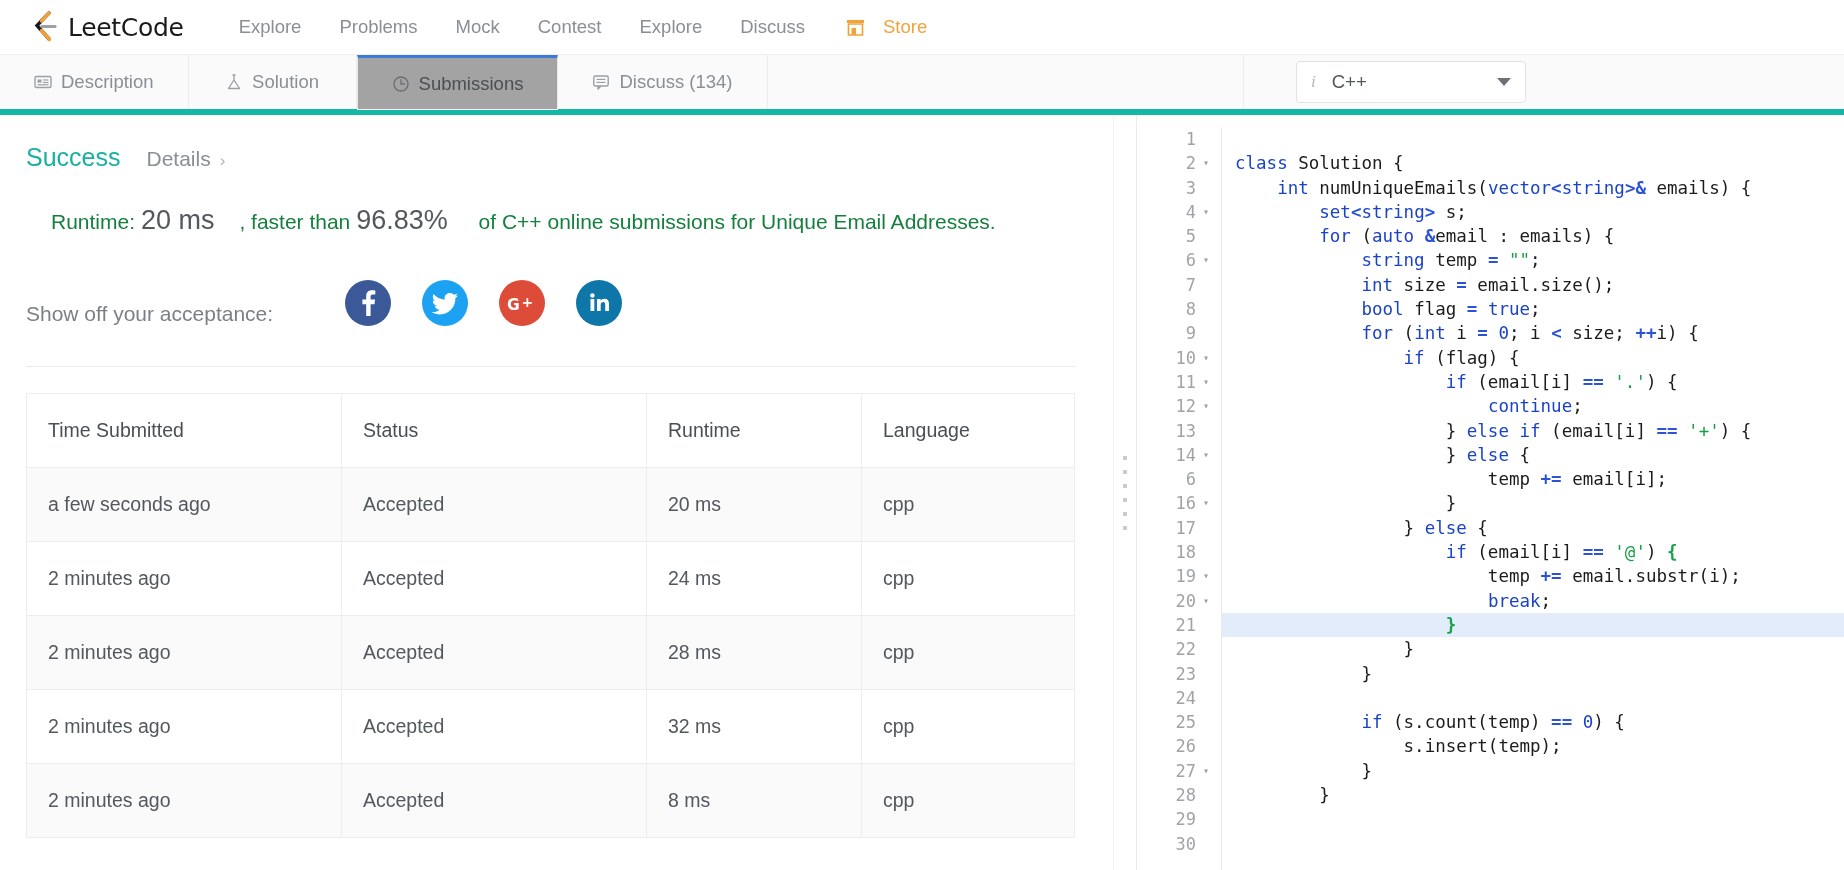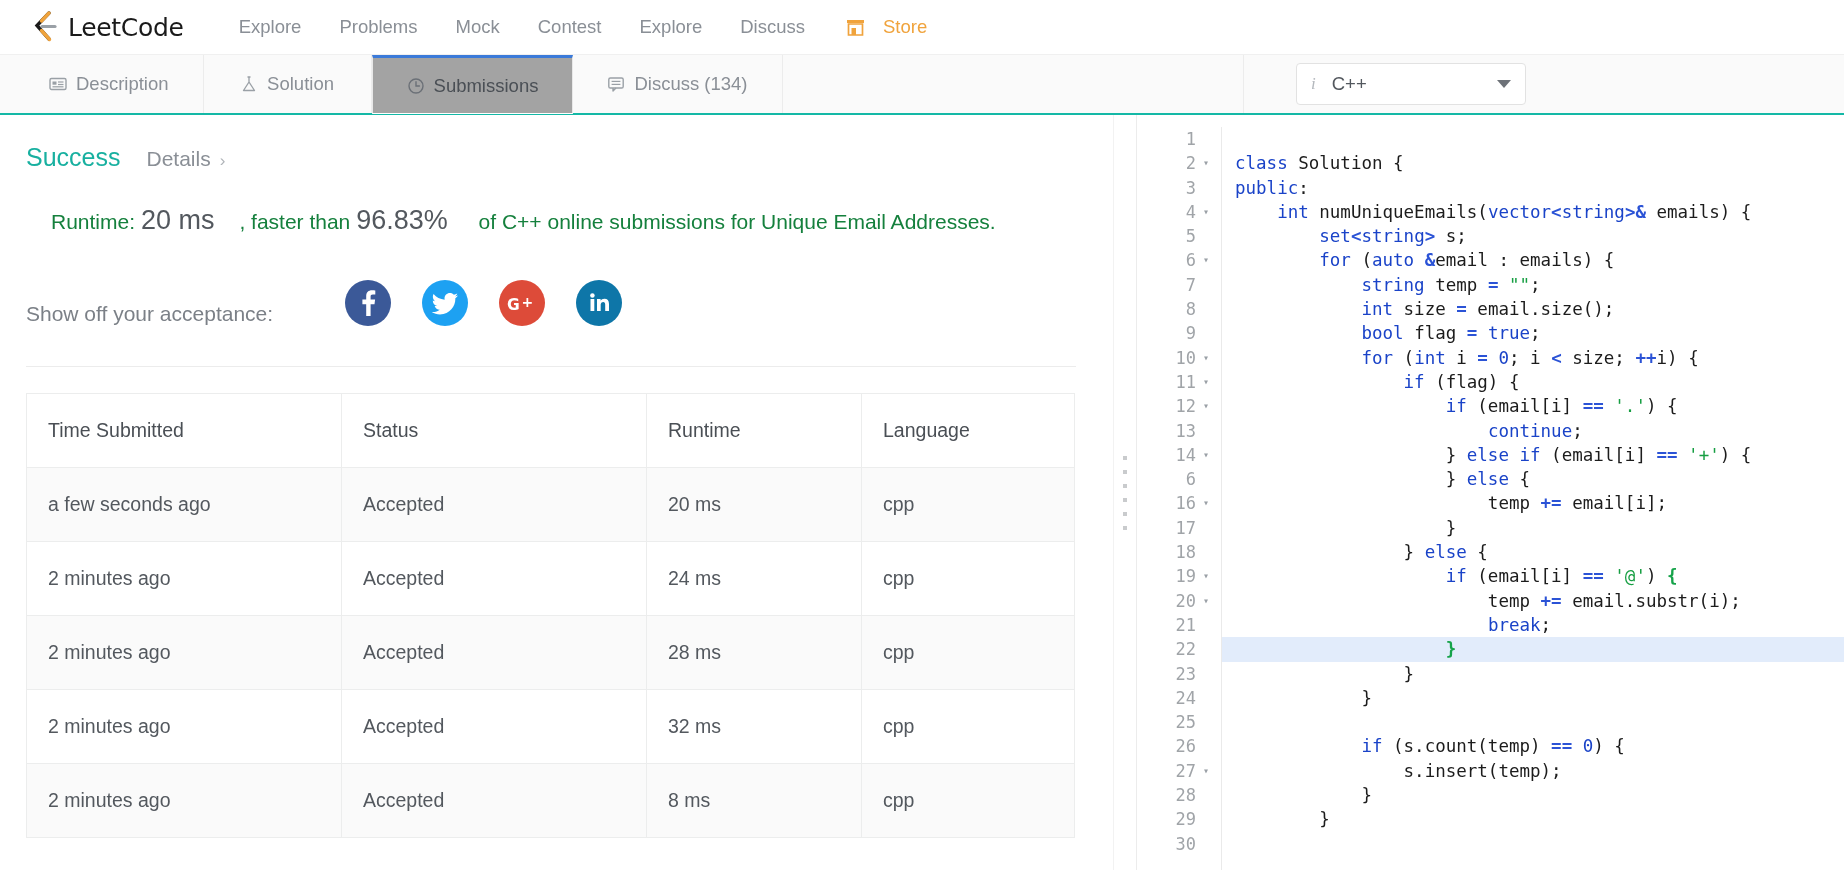--- a/index.html
+++ b/index.html
@@ -31,23 +31,22 @@
   }
   .nav-link.store { color: #f0a33c; display: flex; align-items: center; gap: 18px; margin-left: 22px; }
   .store-ico { display: inline-block; width: 19px; height: 17px; position: relative; }
 
   
   #tabbar {
     height: 60px;
     display: flex;
     align-items: stretch;
     background: #fafafa;
-    border-bottom: 2px solid #14b8a6;
+    border-bottom: 6px solid #14b8a6;
     position: relative;
-    padding-left: 15px;
   }
   .tab {
     display: flex; align-items: center; justify-content: center;
     gap: 9px;
     padding: 0 34px;
     min-width: 168px;
     font-size: 18.5px; color: #8a8f96;
     border-right: 1px solid #ececec;
     cursor: pointer;
     position: relative;
@@ -484,21 +483,20 @@
           <span class="fold"></span>
         </div>
         <div class="ln">
           <span>30</span>
           <span class="fold"></span>
         </div>
       </div>
     <div id="code-area">
         <div class="cl">&nbsp;</div>
         <div class="cl"><span class="kw">class</span> Solution {</div>
-        <div class="cl"><span class="kw">public</span>:</div>
         <div class="cl">    <span class="kw">int</span> numUniqueEmails(<span class="kw">vector</span><span class="op">&lt;</span><span class="kw">string</span><span class="op">&gt;</span><span class="op">&amp;</span> emails) {</div>
         <div class="cl">        <span class="kw">set</span><span class="op">&lt;</span><span class="kw">string</span><span class="op">&gt;</span> s;</div>
         <div class="cl">        <span class="kw">for</span> (<span class="kw">auto</span> <span class="op">&amp;</span>email : emails) {</div>
         <div class="cl">            <span class="kw">string</span> temp <span class="op">=</span> <span class="str">""</span>;</div>
         <div class="cl">            <span class="kw">int</span> size <span class="op">=</span> email.size();</div>
         <div class="cl">            <span class="kw">bool</span> flag <span class="op">=</span> <span class="kw">true</span>;</div>
         <div class="cl">            <span class="kw">for</span> (<span class="kw">int</span> i <span class="op">=</span> <span class="num">0</span>; i <span class="op">&lt;</span> size; <span class="op">++</span>i) {</div>
         <div class="cl">                <span class="kw">if</span> (flag) {</div>
         <div class="cl">                    <span class="kw">if</span> (email[i] <span class="op">==</span> <span class="str">'.'</span>) {</div>
         <div class="cl">                        <span class="kw">continue</span>;</div>

